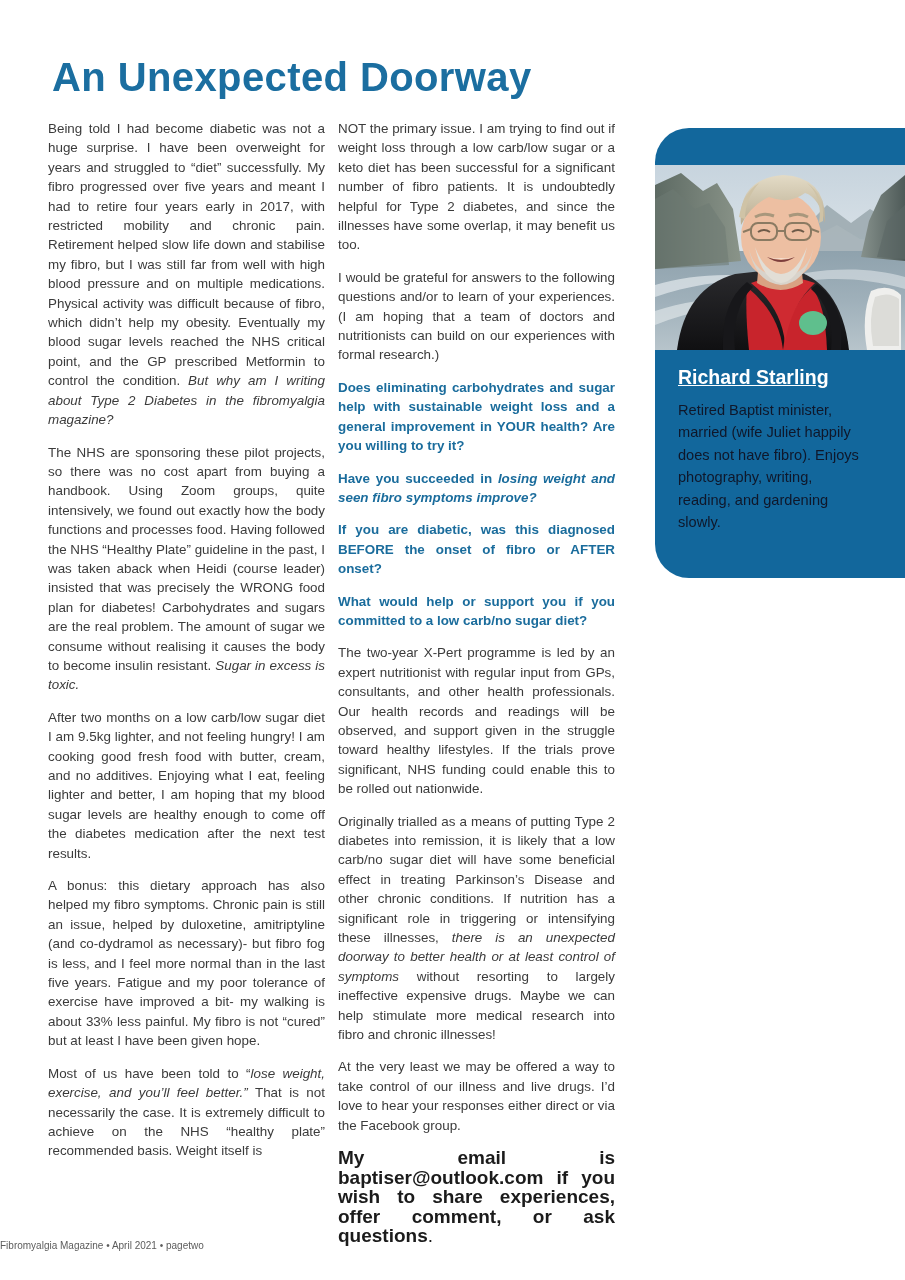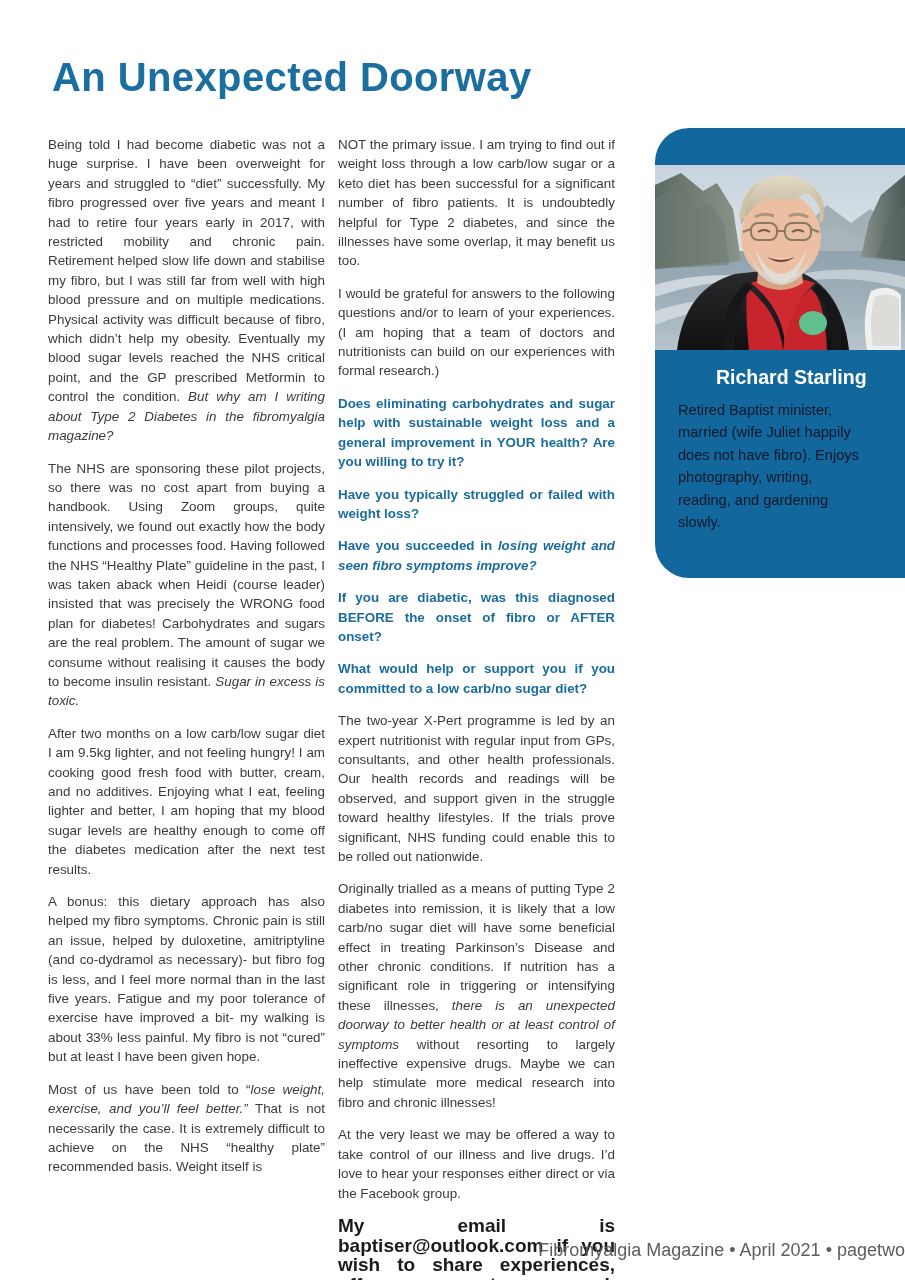--- a/index.html
+++ b/index.html
@@ -21,21 +21,21 @@
     font-size: 40px;
     font-weight: bold;
     color: #1B6EA0;
     letter-spacing: 0.4px;
     white-space: nowrap;
   }
 
   
   .column {
     position: absolute;
-    top: 135px;
+    top: 119px;
     width: 277px;
     font-size: 13.4px;
     line-height: 19.4px;
     color: #3b3b3b;
     text-align: justify;
   }
   #column-left  { left: 48px; }
   #column-right { left: 338px; }
 
   .para { margin: 0 0 13px 0; }
@@ -75,62 +75,62 @@
     position: absolute;
     left: 655px; top: 165px;
     width: 250px; height: 185px;
     overflow: hidden;
   }
   #author-photo svg { display: block; }
 
   
   #author-name {
     position: absolute;
-    left: 716px; top: 366px;
+    left: 678px; top: 366px;
     font-size: 19.5px;
     font-weight: bold;
     color: #ffffff;
     white-space: nowrap;
+    text-decoration: underline;
   }
   #author-bio {
     position: absolute;
     left: 678px; top: 399px;
     width: 186px;
     font-size: 14.6px;
     line-height: 22.4px;
     color: #0f172a;
   }
 
   
   #footer {
     position: absolute;
     left: 0; right: 0; top: 1240px;
-    text-align: right;
-    font-size: 18px;
+    text-align: left;
+    font-size: 10px;
     color: #5c5c5c;
   }
 </style>
 </head>
 <body>
 
 <div id="page-title">An Unexpected Doorway</div>
 
 <div class="column" id="column-left">
     <p class="para"><span>Being told I had become diabetic was not a huge surprise.  I have been overweight for years and struggled to “diet” successfully. My fibro progressed over five years and meant I had to retire four years early in 2017, with restricted mobility and chronic pain. Retirement helped slow life down and stabilise my fibro, but I was still far from well with high blood pressure and on multiple medications. Physical activity was difficult because of fibro, which didn’t help my obesity. Eventually my blood sugar levels reached the NHS critical point, and the GP prescribed Metformin to control the condition.  </span><span style="font-style: italic;">But why am I writing about Type 2 Diabetes in the fibromyalgia magazine?</span></p>
     <p class="para"><span>The NHS are sponsoring these pilot projects, so there was no cost apart from buying a handbook.  Using Zoom groups, quite intensively, we found out exactly how the body functions and processes food. Having followed the NHS “Healthy Plate” guideline in the past, I was taken aback when Heidi (course leader) insisted that was precisely the WRONG food plan for diabetes! Carbohydrates and sugars are the real problem.  The amount of sugar we consume without realising it causes the body to become insulin resistant.  </span><span style="font-style: italic;">Sugar in excess is toxic.</span></p>
     <p class="para"><span>After two months on a low carb/low sugar diet I am 9.5kg lighter, and not feeling hungry!  I am cooking good fresh food with butter, cream, and no additives. Enjoying what I eat, feeling lighter and better, I am hoping that my blood sugar levels are healthy enough to come off the diabetes medication after the next test results.</span></p>
     <p class="para"><span>A bonus: this dietary approach has also helped my fibro symptoms.  Chronic pain is still an issue, helped by duloxetine, amitriptyline (and co-dydramol as necessary)- but fibro fog is less, and I feel more normal than in the last five years. Fatigue and my poor tolerance of exercise have improved a bit- my walking is about 33% less painful. My fibro is not “cured” but at least I have been given hope.</span></p>
     <p class="para"><span>Most of us have been told to “</span><span style="font-style: italic;">lose weight, exercise, and you’ll feel better.”</span><span> That is not necessarily the case. It is extremely difficult to achieve on the NHS “healthy plate” recommended basis. Weight itself is</span></p>
   </div>
 
 <div class="column" id="column-right">
     <p class="para"><span>NOT the primary issue.  I am trying to find out if weight loss through a low carb/low sugar or a keto diet has been successful for a significant number of fibro patients. It is undoubtedly helpful for Type 2 diabetes, and since the illnesses have some overlap, it may benefit us too.</span></p>
     <p class="para"><span>I would be grateful for answers to the following questions and/or to learn of your experiences. (I am hoping that a team of doctors and nutritionists can build on our experiences with formal research.)</span></p>
     <p class="question"><span>Does eliminating carbohydrates and sugar help with sustainable weight loss and a general improvement in YOUR health?  Are you willing to try it?</span></p>
-    <p class="question"><span>Have you typically struggled or failed with weight loss?</span></p>
     <p class="question"><span>Have you succeeded in </span><span style="font-style: italic;">losing weight and seen fibro symptoms improve?</span></p>
     <p class="question"><span>If you are diabetic, was this diagnosed BEFORE the onset of fibro or AFTER onset?</span></p>
     <p class="question"><span>What would help or support you if you committed to a low carb/no sugar diet?</span></p>
     <p class="para"><span>The two-year X-Pert programme is led by an expert nutritionist with regular input from GPs, consultants, and other health professionals. Our health records and readings will be observed, and support given in the struggle toward healthy lifestyles. If the trials prove significant, NHS funding could enable this to be rolled out nationwide.</span></p>
     <p class="para"><span>Originally trialled as a means of putting Type 2 diabetes into remission, it is likely that a low carb/no sugar diet will have some beneficial effect in treating Parkinson’s Disease and other chronic conditions.  If nutrition has a significant role in triggering or intensifying these illnesses, </span><span style="font-style: italic;">there is an unexpected doorway to better health or at least control of symptoms</span><span> without resorting to largely ineffective expensive drugs. Maybe we can help stimulate more medical research into fibro and chronic illnesses!</span></p>
     <p class="para"><span>At the very least we may be offered a way to take control of our illness and live drugs. I’d love to hear your responses either direct or via the Facebook group.</span></p>
     <p class="bold-note"><span>My email is </span><span>baptiser@outlook.com</span><span> if you wish to share experiences, offer comment, or ask questions</span><span style="font-weight: normal;">.</span></p>
   </div>
 
 <div id="author-panel"></div>

